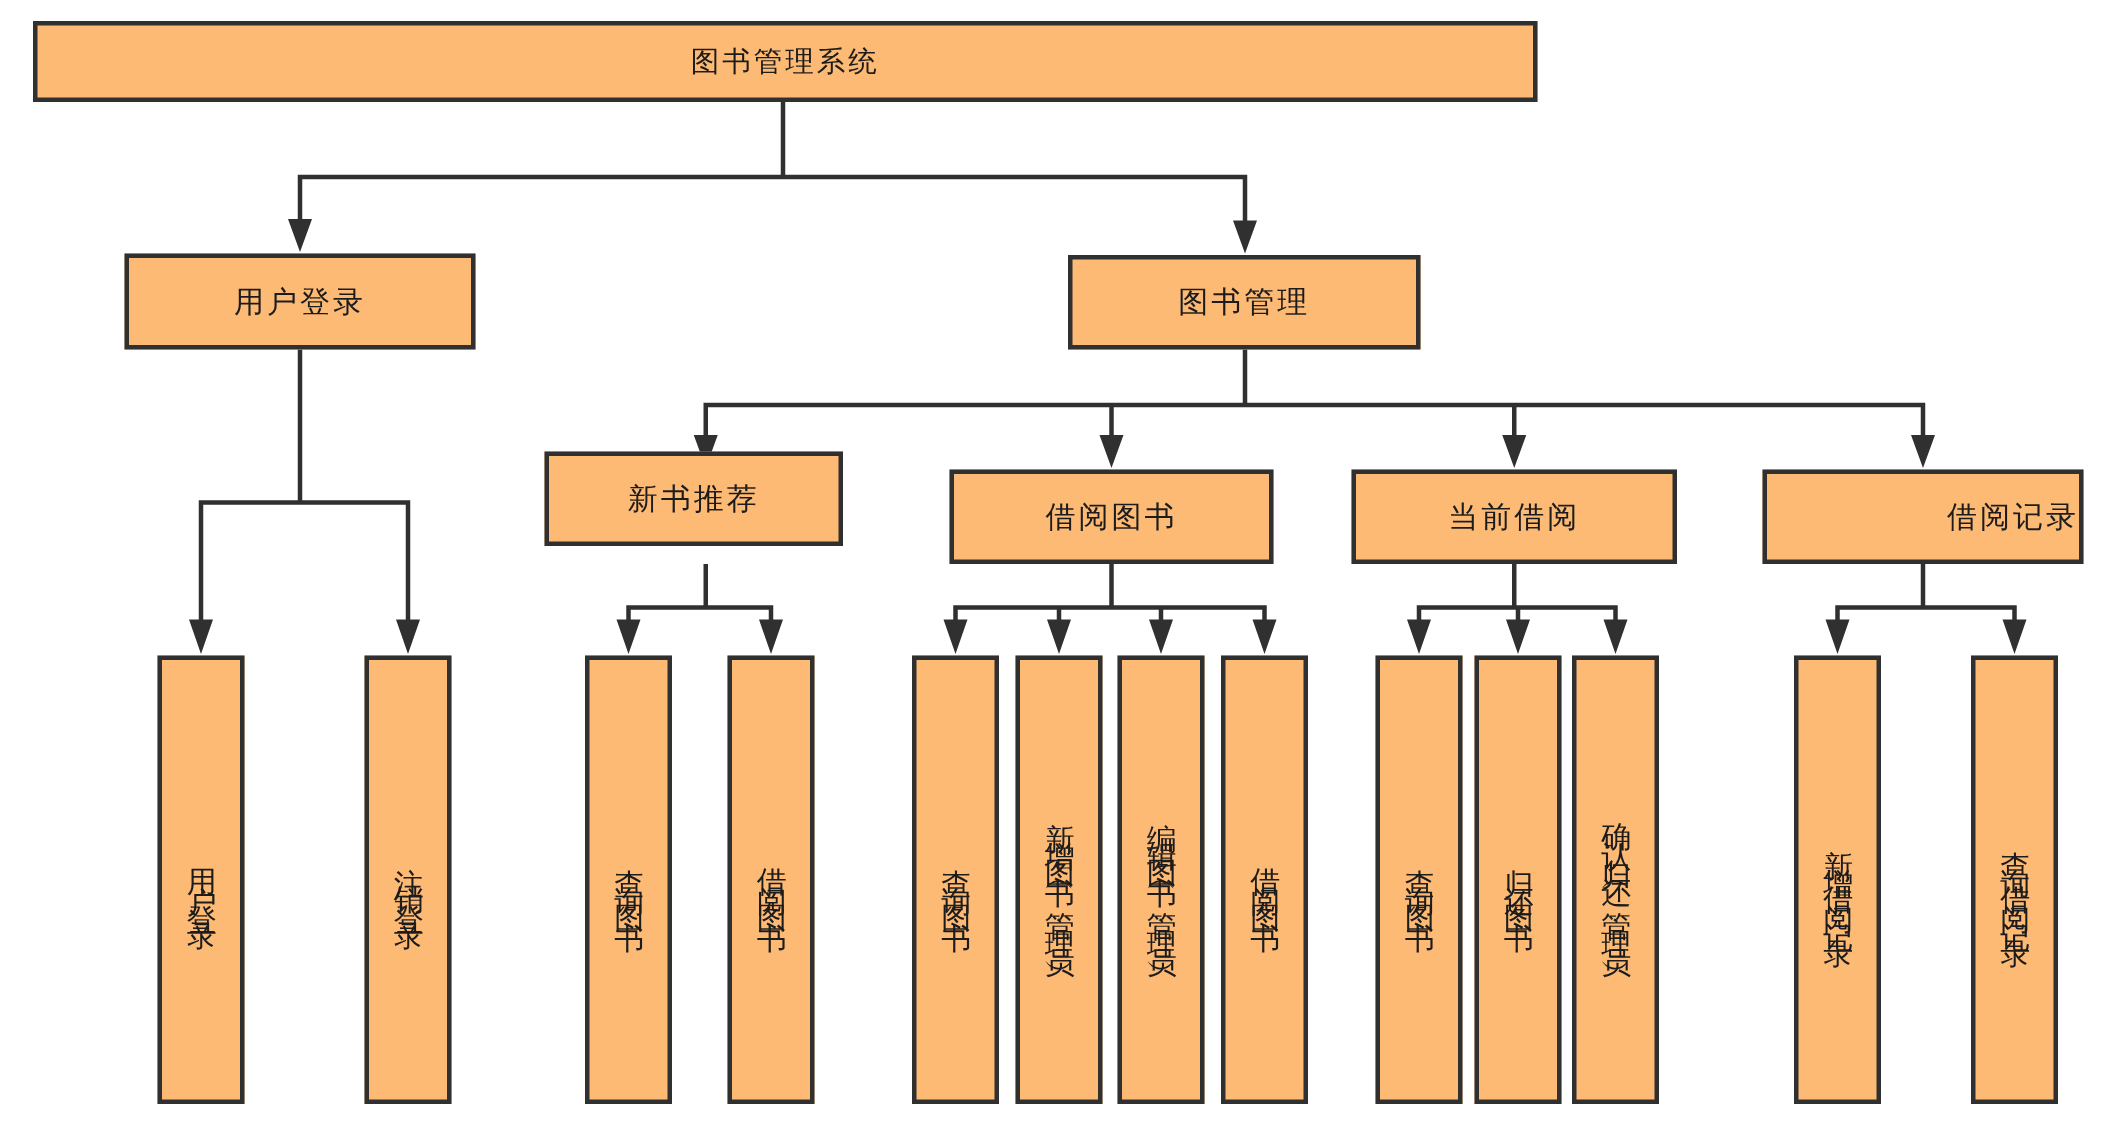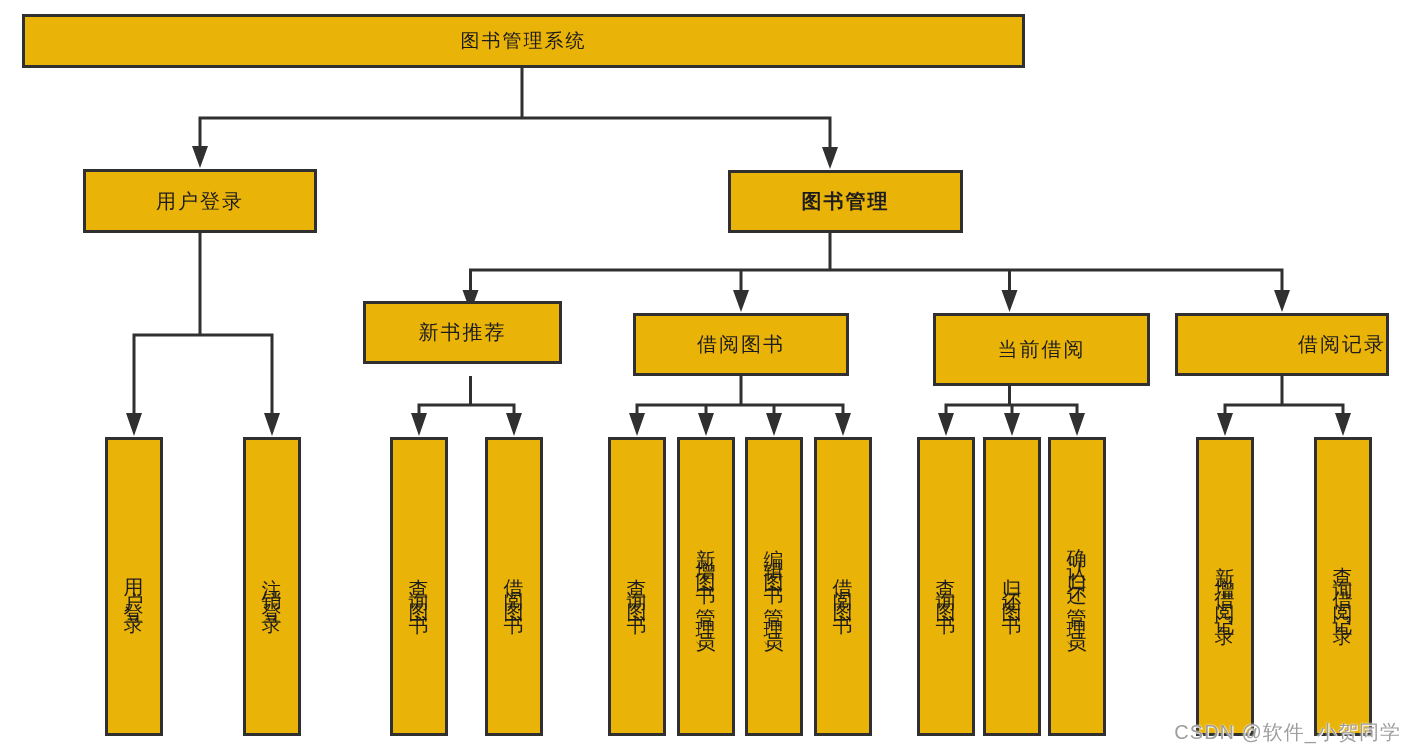--- a/index.html
+++ b/index.html
@@ -13,21 +13,21 @@
     overflow: hidden;
   }
   .connectors {
     position: absolute;
     left: 0; top: 0;
   }
   .node {
     position: absolute;
     box-sizing: border-box;
     border: 3px solid #303030;
-    background: #eab308;
+    background: #fdba74;
     display: flex;
     align-items: center;
     justify-content: center;
     z-index: 2;
   }
   .node.h span {
     font-size: 20px;
     letter-spacing: 2px;
     white-space: nowrap;
   }
@@ -113,31 +113,31 @@
              M1343 436 L1335 413 L1351 413 Z"></path>
   </svg>
 
   <div class="node h root" style="left:22px; top:14px; width:1003px; height:54px;">
     <span>图书管理系统</span>
   </div>
 
   <div class="node h" style="left:83px; top:169px; width:234px; height:64px;">
     <span>用户登录</span>
   </div>
-  <div class="node h" style="left:728px; top:170px; width:235px; height:63px;font-weight:bold;">
+  <div class="node h" style="left:712px; top:170px; width:235px; height:63px;">
     <span>图书管理</span>
   </div>
 
   <div class="node h" style="left:363px; top:301px; width:199px; height:63px;">
     <span>新书推荐</span>
   </div>
   <div class="node h" style="left:633px; top:313px; width:216px; height:63px;">
     <span>借阅图书</span>
   </div>
-  <div class="node h" style="left:933px; top:313px; width:217px; height:73px;">
+  <div class="node h" style="left:901px; top:313px; width:217px; height:63px;">
     <span>当前借阅</span>
   </div>
   <div class="node h" style="left:1175px; top:313px; width:214px; height:63px;justify-content:flex-end;">
     <span>借阅记录</span>
   </div>
 
   <div class="node v" style="left:105px; top:437px; width:58px; height:299px;">
     <span>用户登录</span>
   </div>
   <div class="node v" style="left:243px; top:437px; width:58px; height:299px;">
@@ -170,14 +170,13 @@
   <div class="node v" style="left:1048px; top:437px; width:58px; height:299px;">
     <span>确认归还（管理员）</span>
   </div>
   <div class="node v" style="left:1196px; top:437px; width:58px; height:299px;">
     <span>新增借阅记录</span>
   </div>
   <div class="node v" style="left:1314px; top:437px; width:58px; height:299px;">
     <span>查询借阅记录</span>
   </div>
 
-  <div class="watermark">CSDN @软件_小贺同学</div>
 </div>
 
 </body></html>

